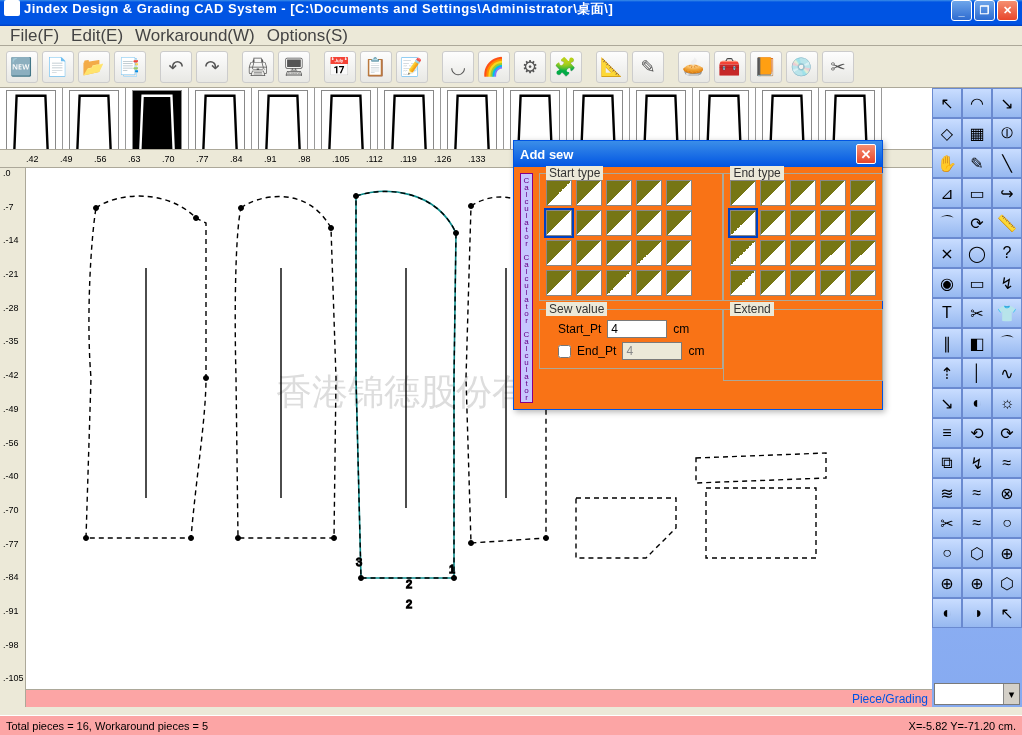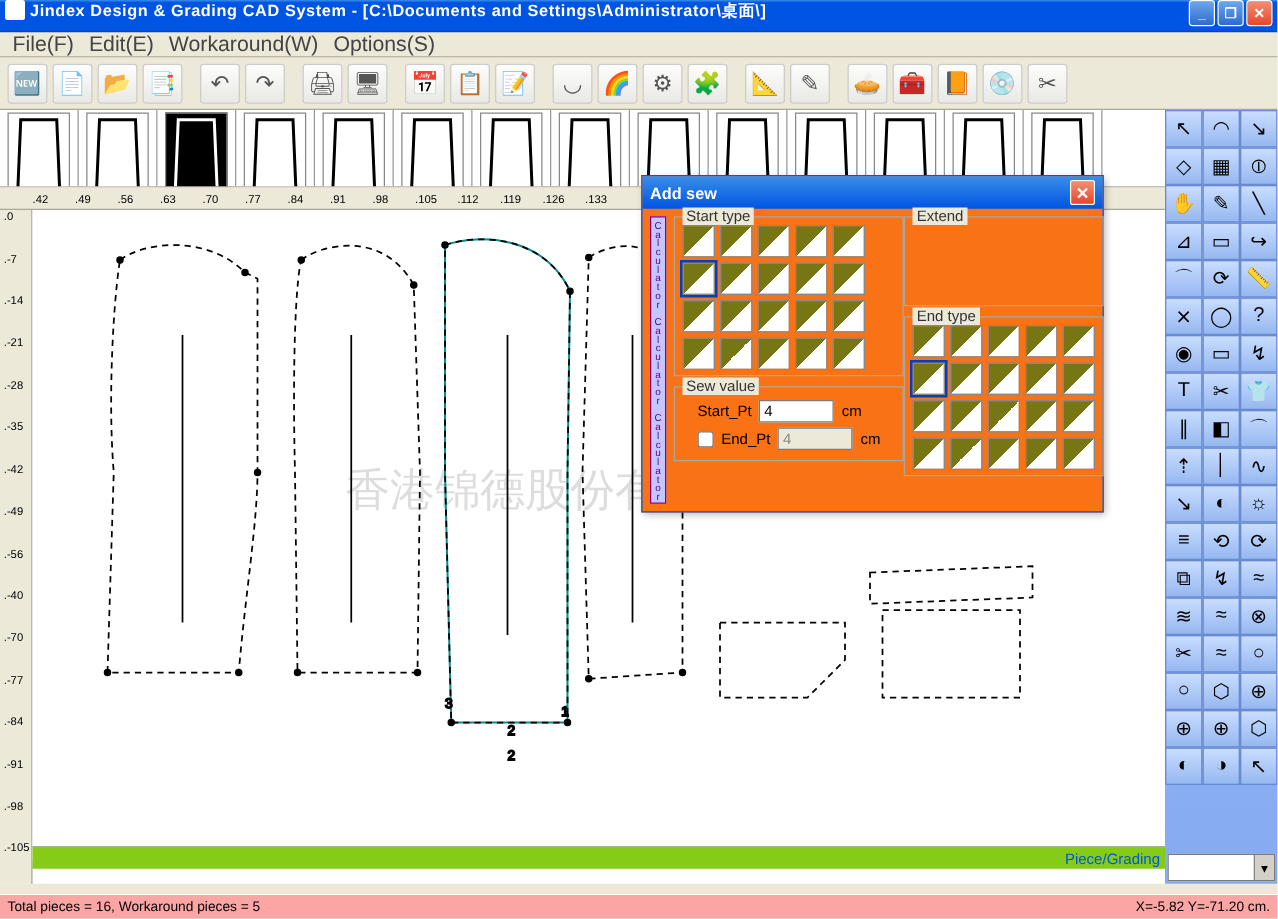--- a/index.html
+++ b/index.html
@@ -36,21 +36,21 @@
 
 .ruler { height: 18px; background: #ECE9D8; border-bottom: 1px solid #aca899; display:flex; align-items:center; font-size:9px; color:#000; padding-left: 26px; position: relative; overflow:hidden}
 .ruler-tick {position:relative; width: 34px;}
 
 
 .workarea { position: absolute; top: 168px; left: 0; right: 90px; bottom: 28px; background: #fff; }
 .vruler { position:absolute; left:0; top:0; bottom:0; width:26px; background:#ECE9D8; border-right:1px solid #aca899; font-size:9px; display:flex; flex-direction:column;}
 .vruler div{height:40px; padding-left:3px;}
 .canvas { position:absolute; left:26px; top:0; right:0; bottom:18px; background:#fff; overflow:hidden;}
 .canvas .watermark { position:absolute; top: 200px; left: 250px; font-size: 36px; color: rgba(120,120,120,0.25); font-family: "SimSun", serif;}
-.scroll-h { position:absolute; left:26px; right:0; bottom:12px; height:18px; background:#84cc16; border-top:1px solid #aca899;}
+.scroll-h { position:absolute; left:26px; right:0; bottom:0; height:18px; background:#fca5a5; border-top:1px solid #aca899;}
 .scroll-mode{position:absolute;right:4px;bottom:1px;color:#0054E3;font-size:12px;}
 
 
 .pattern{position:absolute; stroke:#000;}
 
 
 .side-tools { position: absolute; top: 88px; right: 0; bottom: 28px; width: 90px; background: linear-gradient(to bottom,#a0c0ff,#86aaf0); display: flex; flex-direction: column; }
 .tool-grid {flex:1; display: grid; grid-template-columns: repeat(3, 1fr); grid-auto-rows: 30px; gap: 0;}
 .tool-grid .cell { border: 1px solid #6a8ad0; display:flex; align-items:center; justify-content:center; font-size: 16px; background: linear-gradient(#c9ddff,#96b8f0);}
 .side-combo{height:22px;margin:2px;border:1px solid #7a7a7a;background:#fff;display:flex;align-items:center;}
@@ -469,45 +469,45 @@
             </div>
             <div class="sew-row">
               <input type="checkbox" style="">
               <span>End_Pt</span>
               <input type="text" class="dis" disabled="" value="4" style="">
               <span>cm</span>
             </div>
           </div>
         </div>
         <div class="dlg-right">
+          <div class="fieldset">
+            <span class="legend">End type</span>
+            <div class="type-grid" id="endgrid">
+                <div class="opt"></div>
+                <div class="opt"></div>
+                <div class="opt"></div>
+                <div class="opt"></div>
+                <div class="opt"></div>
+                <div class="opt sel"></div>
+                <div class="opt"></div>
+                <div class="opt"></div>
+                <div class="opt"></div>
+                <div class="opt"></div>
+                <div class="opt"></div>
+                <div class="opt"></div>
+                <div class="opt"></div>
+                <div class="opt"></div>
+                <div class="opt"></div>
+                <div class="opt"></div>
+                <div class="opt"></div>
+                <div class="opt"></div>
+                <div class="opt"></div>
+                <div class="opt"></div>
+              </div>
+          </div>
           <div class="fieldset" style="height:72px">
             <span class="legend">Extend</span>
           </div>
-          <div class="fieldset">
-            <span class="legend">End type</span>
-            <div class="type-grid" id="endgrid">
-                <div class="opt"></div>
-                <div class="opt"></div>
-                <div class="opt"></div>
-                <div class="opt"></div>
-                <div class="opt"></div>
-                <div class="opt sel"></div>
-                <div class="opt"></div>
-                <div class="opt"></div>
-                <div class="opt"></div>
-                <div class="opt"></div>
-                <div class="opt"></div>
-                <div class="opt"></div>
-                <div class="opt"></div>
-                <div class="opt"></div>
-                <div class="opt"></div>
-                <div class="opt"></div>
-                <div class="opt"></div>
-                <div class="opt"></div>
-                <div class="opt"></div>
-                <div class="opt"></div>
-              </div>
-          </div>
         </div>
       </div>
     </div>
   </div>
 </div>
 
 </body></html>

